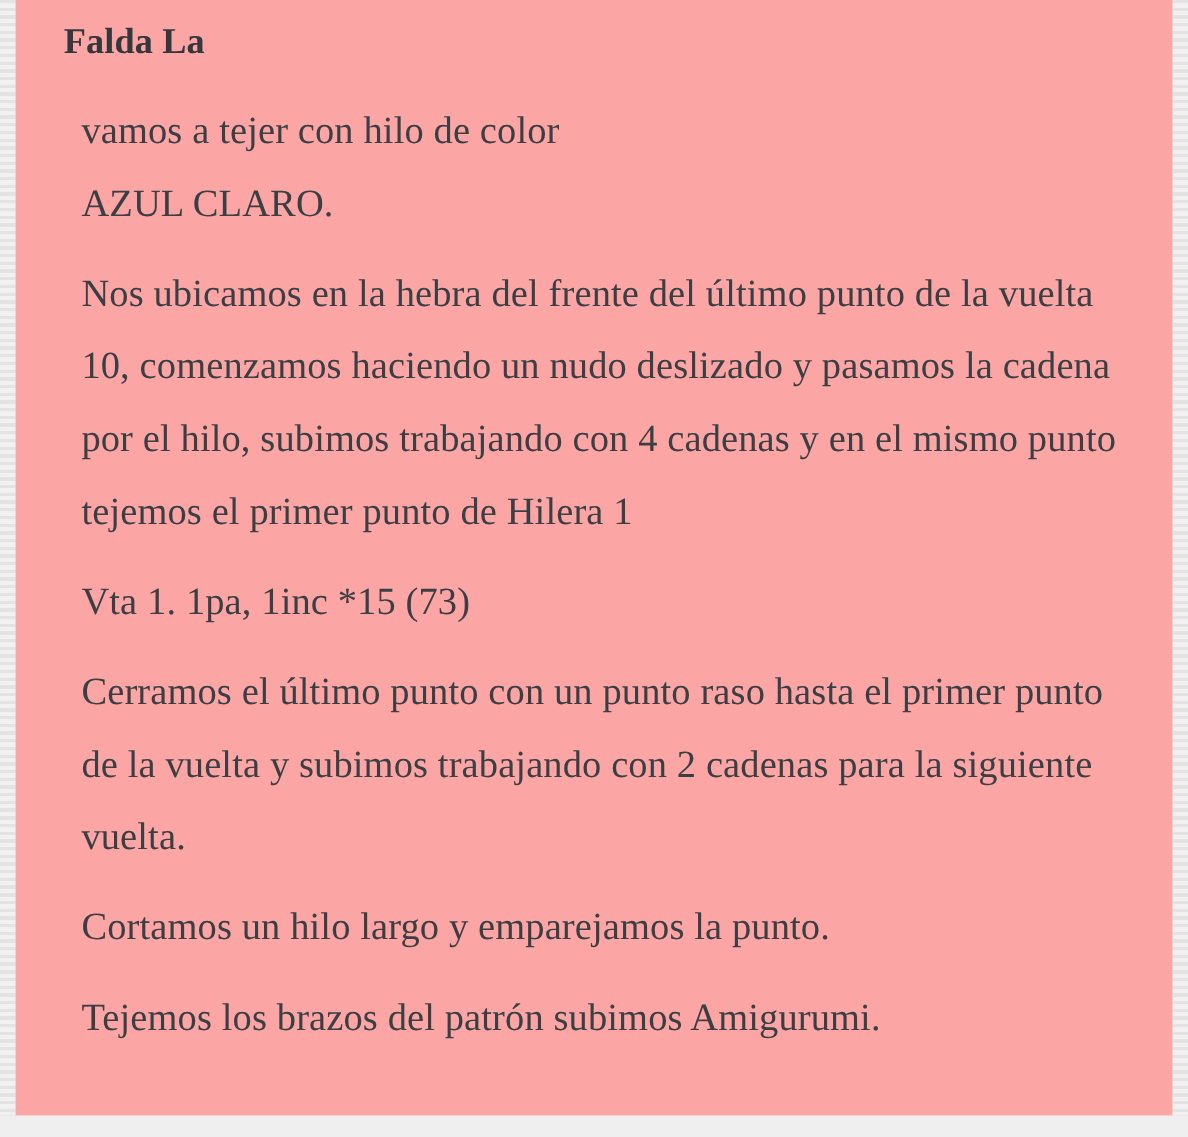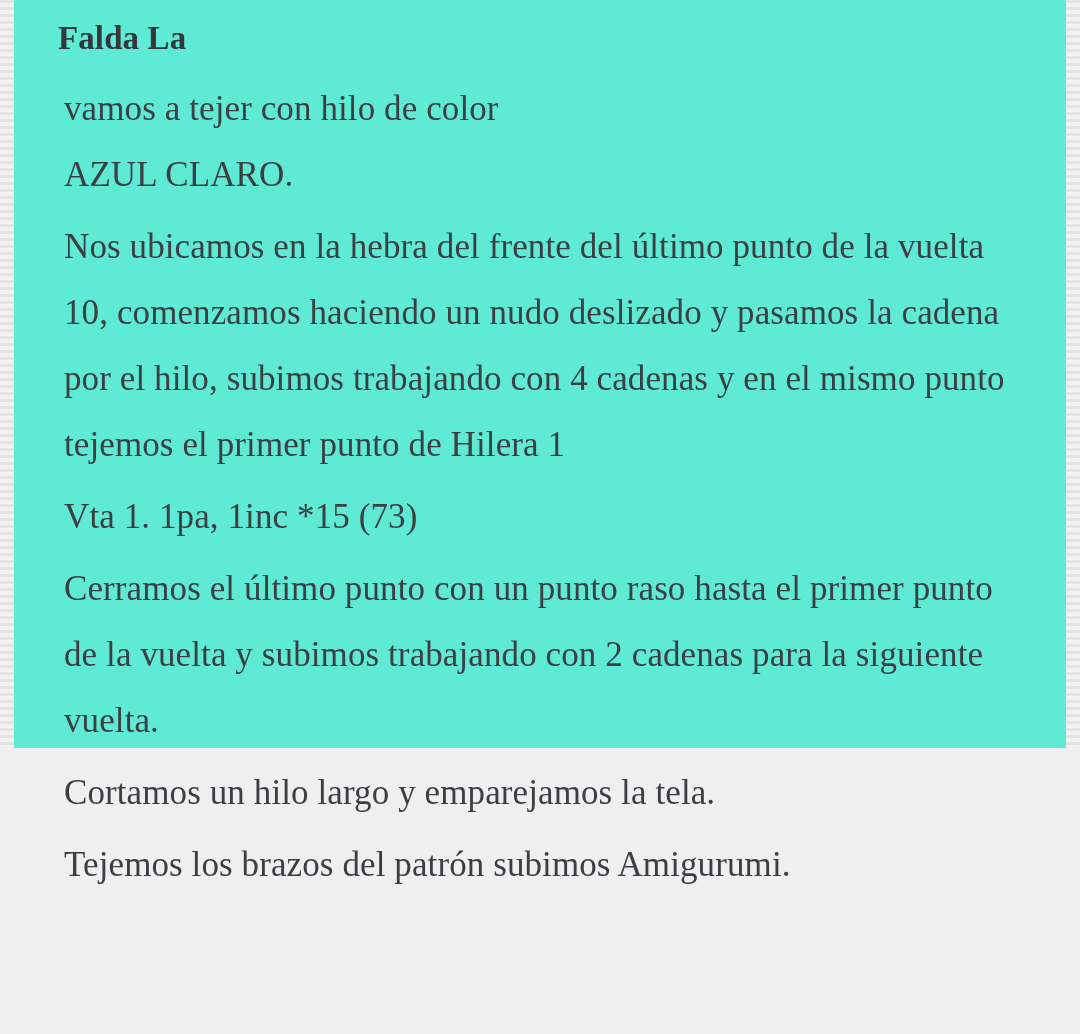--- a/index.html
+++ b/index.html
@@ -9,23 +9,23 @@
   body {
     width: 1080px;
     height: 1034px;
     background: #efefef;
     font-family: "Liberation Serif", serif;
     overflow: hidden;
   }
   .page {
     position: relative;
     width: 1080px;
-    height: 748px;
+    height: 1014px;
     box-sizing: border-box;
-    background: #5eead4;
+    background: #fca5a5;
     border-left: 14px solid #e9e9e9;
     border-right: 14px solid #e9e9e9;
   }
   .edge-texture {
     position: absolute;
     top: 0;
     bottom: 0;
     width: 14px;
     background: repeating-linear-gradient(
       to bottom,
@@ -52,33 +52,33 @@
     margin: 0;
     white-space: pre-wrap;
   }
   .para.heading {
     font-weight: bold;
     font-size: 33px;
     color: #34383d;
     line-height: 64px;
   }
   .para.block {
-    margin: 6px;
+    margin: 16px;
   }
 </style>
 </head>
 <body>
 
 <div class="page">
   <div class="edge-texture edge-left"></div>
   <div class="edge-texture edge-right"></div>
 
   <div class="content">
     <p class="para heading">Falda La</p>
     <p class="para block">vamos a tejer con hilo de color
 AZUL CLARO.</p>
     <p class="para block">Nos ubicamos en la hebra del frente del último punto de la vuelta 10, comenzamos haciendo un nudo deslizado y pasamos la cadena por el hilo, subimos trabajando con 4 cadenas y en el mismo punto tejemos el primer punto de Hilera 1</p>
     <p class="para block">Vta 1. 1pa, 1inc *15 (73)</p>
     <p class="para block">Cerramos el último punto con un punto raso hasta el primer punto de la vuelta y subimos trabajando con 2 cadenas para la siguiente vuelta.</p>
-    <p class="para block">Cortamos un hilo largo y emparejamos la tela.</p>
+    <p class="para block">Cortamos un hilo largo y emparejamos la punto.</p>
     <p class="para block">Tejemos los brazos del patrón subimos Amigurumi.</p>
   </div>
 </div>
 
 </body></html>

